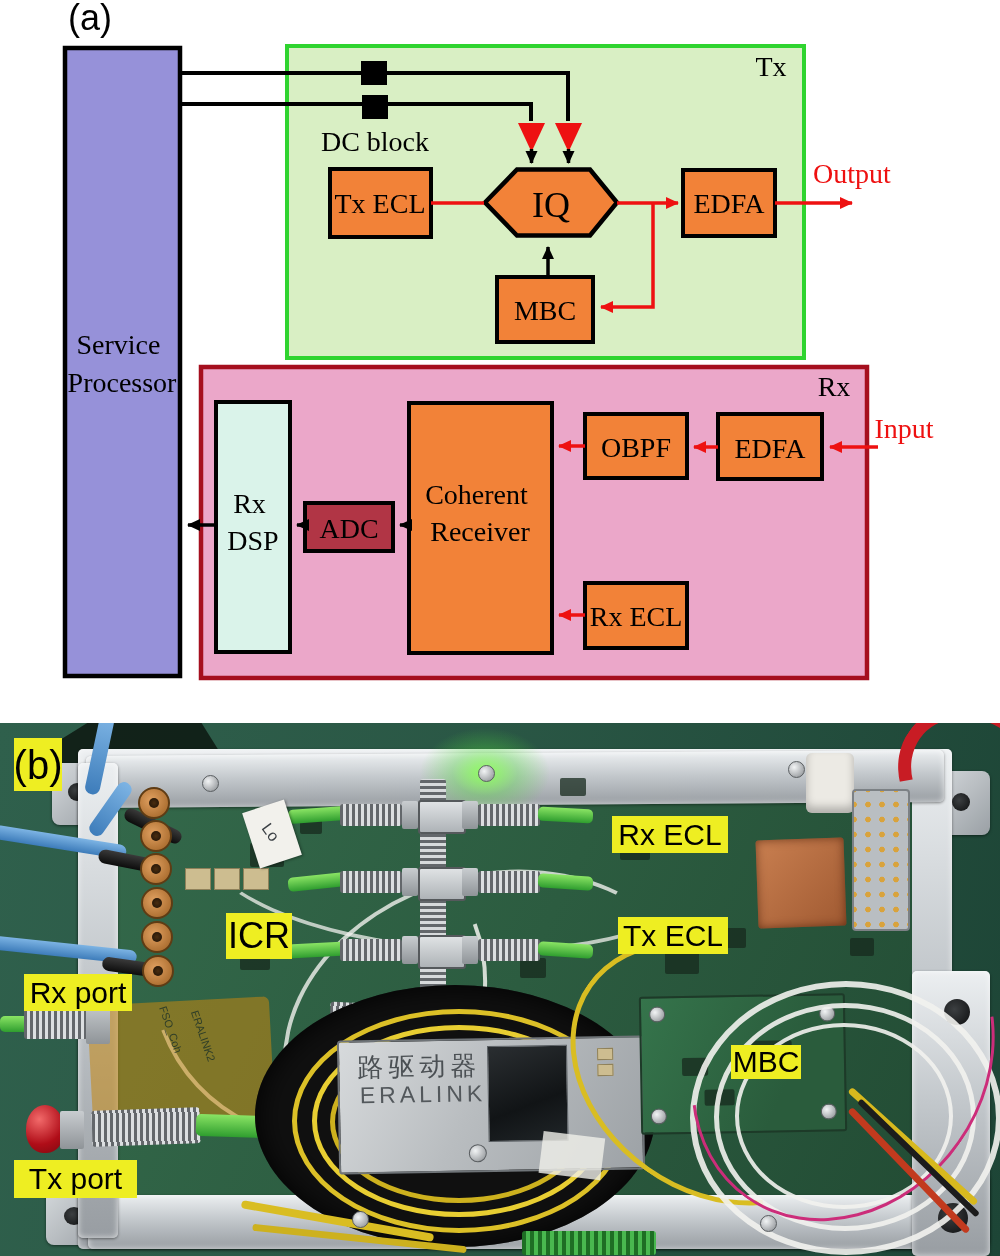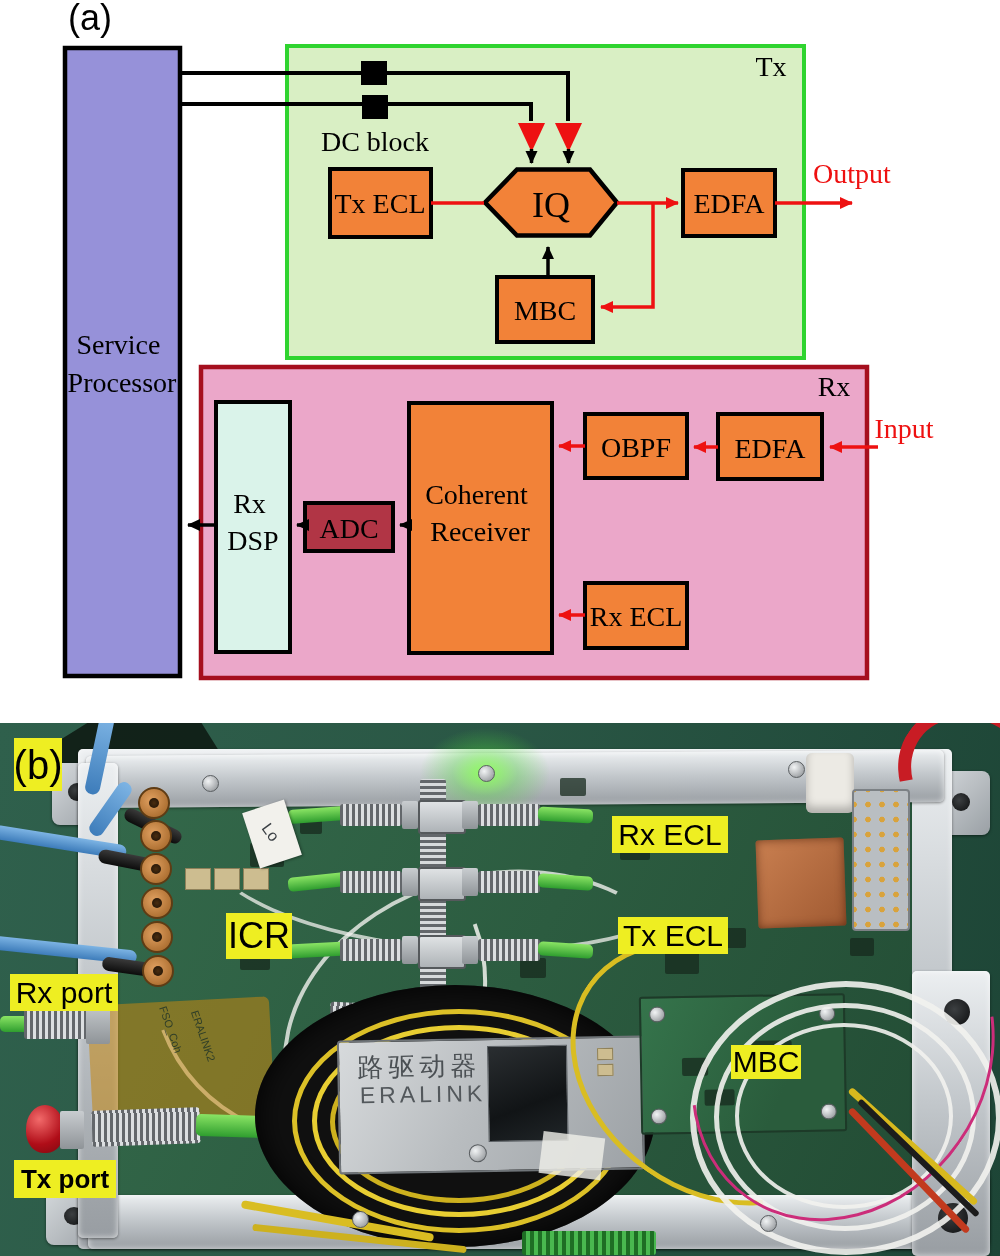--- a/index.html
+++ b/index.html
@@ -322,23 +322,23 @@
       </div>
     <div class="photo-label" style="left:612px;top:93px;width:116px;height:37px;font-size:30px;">
       <span>Rx ECL</span>
       </div>
     <div class="photo-label" style="left:618px;top:194px;width:110px;height:37px;font-size:30px;">
       <span>Tx ECL</span>
       </div>
     <div class="photo-label" style="left:226px;top:190px;width:66px;height:46px;font-size:36px;">
       <span>ICR</span>
       </div>
-    <div class="photo-label" style="left:10px;top:251px;width:108px;height:37px;font-size:30px;">
+    <div class="photo-label" style="left:24px;top:251px;width:108px;height:37px;font-size:30px;">
       <span>Rx port</span>
       </div>
-    <div class="photo-label" style="left:14px;top:437px;width:102px;height:38px;font-size:26px;font-weight:bold;">
+    <div class="photo-label" style="left:14px;top:437px;width:123px;height:38px;font-size:30px;">
       <span>Tx port</span>
       </div>
     <div class="photo-label" style="left:731px;top:322px;width:70px;height:34px;font-size:30px;">
       <span>MBC</span>
       </div>
   </div>
 </div>
 
 </body></html>

